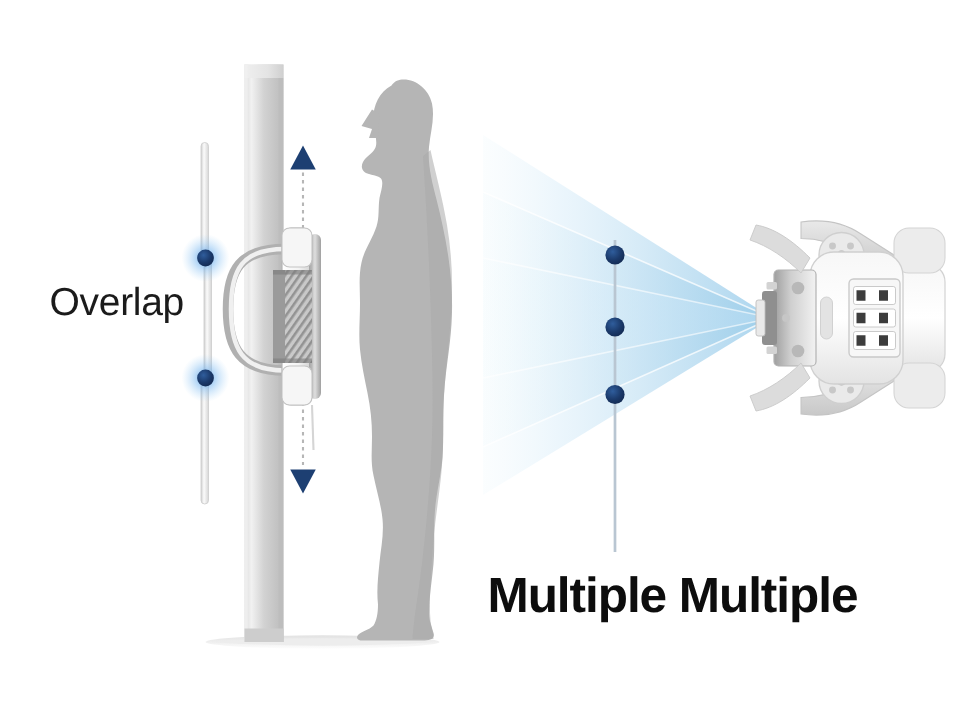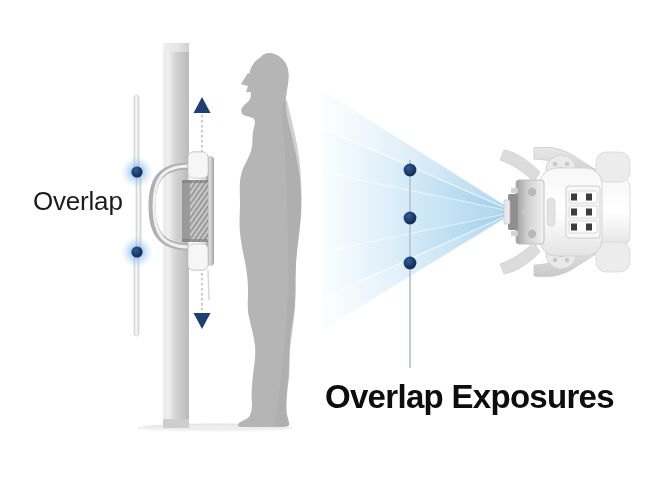--- a/index.html
+++ b/index.html
@@ -330,15 +330,15 @@
       <rect x="511" y="188" width="7" height="5" rx="1" fill="#d3d3d3"></rect>
       <rect x="511" y="231" width="7" height="5" rx="1" fill="#d3d3d3"></rect>
 
       <path d="M 540 172 C 528 160 516 152 504 150 L 500 160 C 512 164 524 172 534 182 Z" fill="#dcdcdc" stroke="#c8c8c8" stroke-width="0.6"></path>
       <path d="M 540 252 C 528 264 516 272 504 274 L 500 264 C 512 260 524 252 534 242 Z" fill="#dcdcdc" stroke="#c8c8c8" stroke-width="0.6"></path>
     </g>
   </svg>
 
   <div class="label-overlap"><span>Overlap</span><br></div>
 
-  <div class="label-title">Overlap Exposures</div>
+  <div class="label-title">Multiple Multiple</div>
 
 </div>
 
 </body></html>

